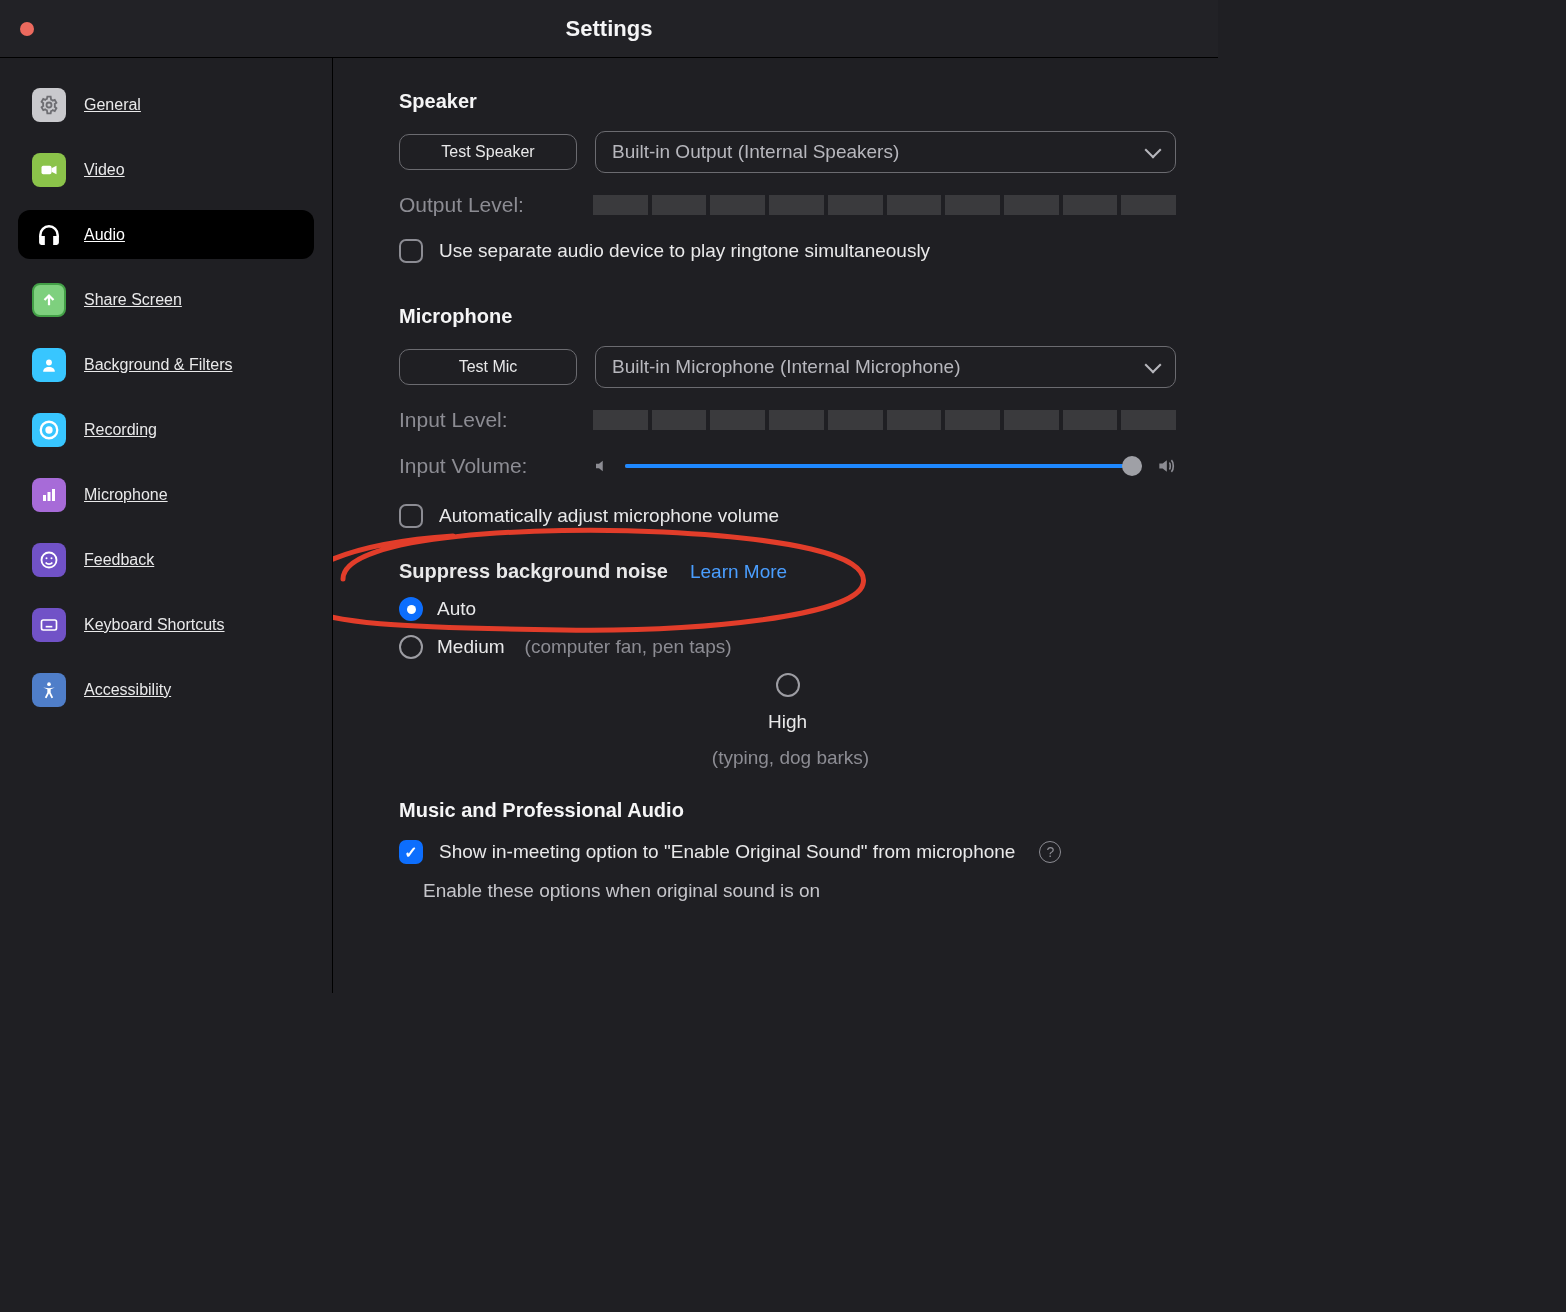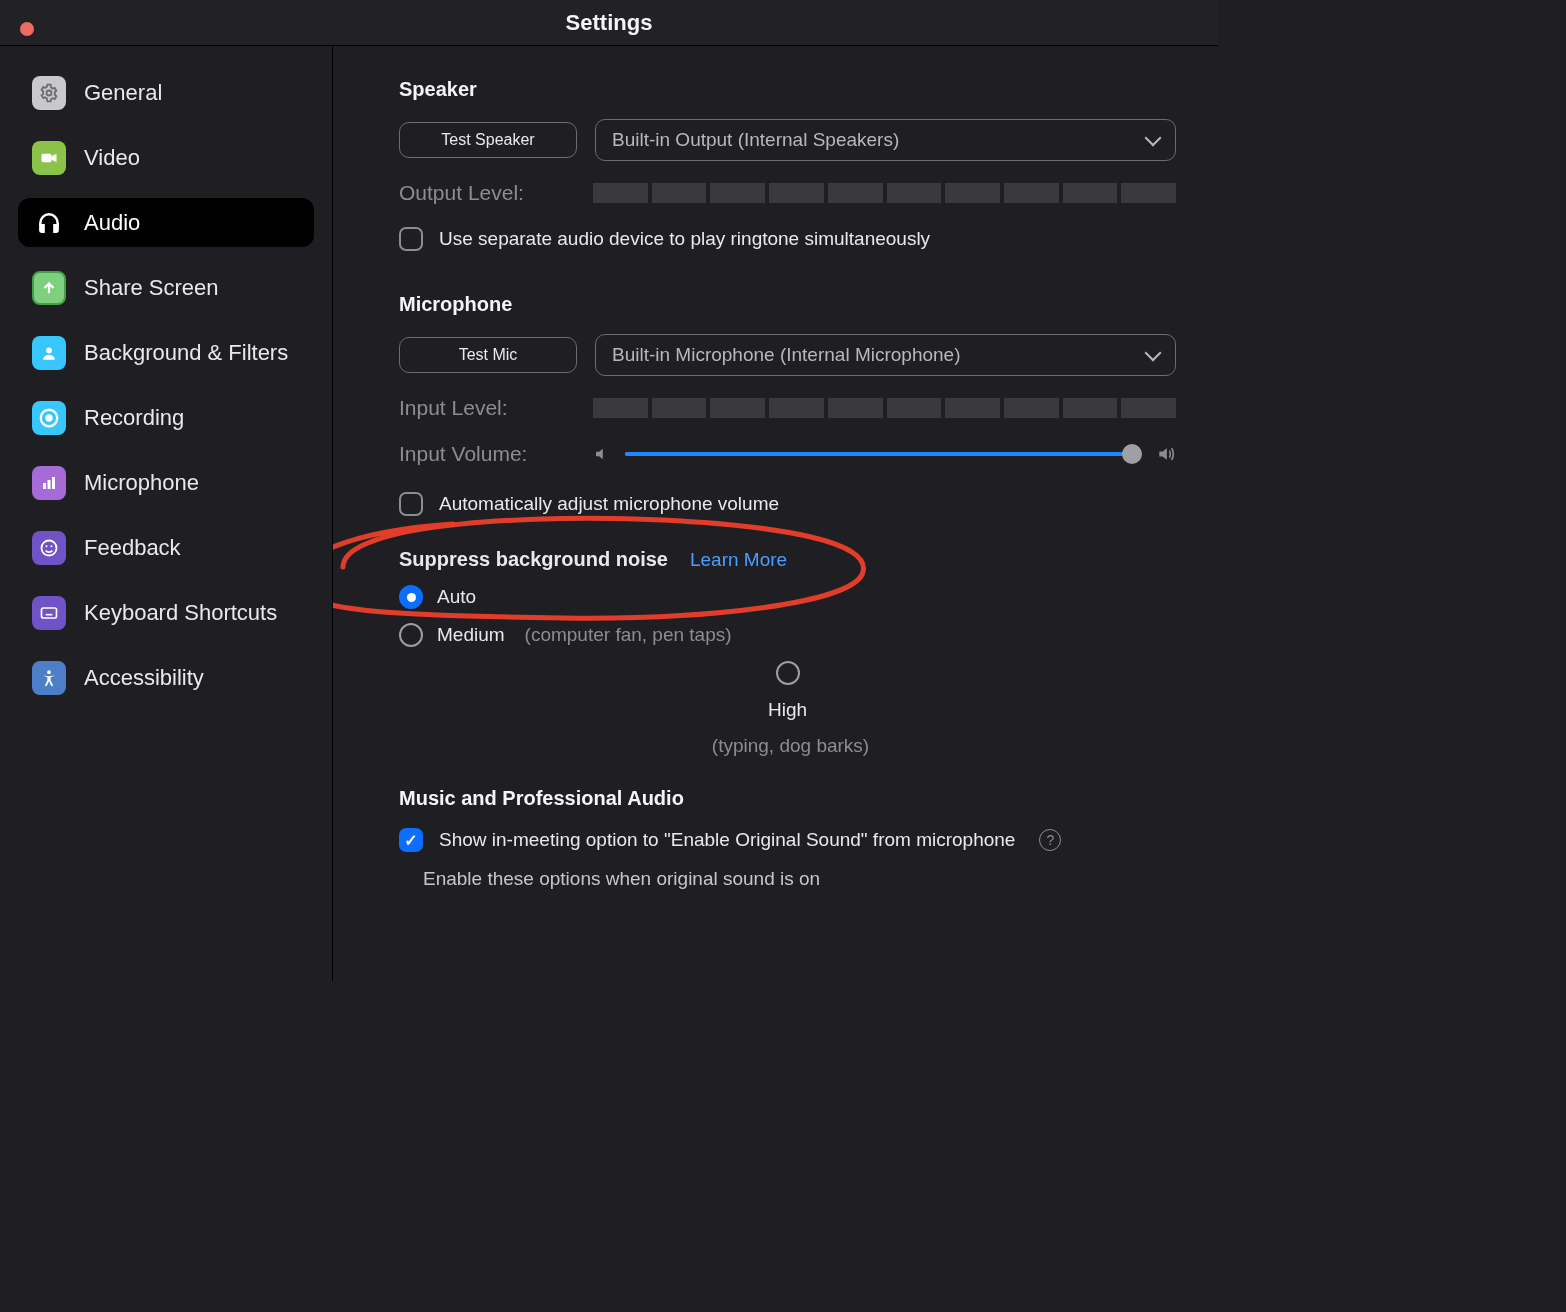--- a/index.html
+++ b/index.html
@@ -13,21 +13,21 @@
     overflow: hidden;
   }
   .window {
     width: 1218px;
     background: #1f1f23;
     display: flex;
     flex-direction: column;
     position: relative;
   }
   .titlebar {
-    height: 46px;
+    height: 58px;
     display: flex;
     align-items: center;
     border-bottom: 1px solid #000;
     position: relative;
     background: #222226;
   }
   .traffic {
     display: flex;
     gap: 8px;
     align-items: center;
@@ -65,22 +65,23 @@
     padding: 0 14px;
     border-radius: 12px;
     cursor: pointer;
     margin-bottom: 16px;
   }
   .nav-item.active {
     background: #000000;
     color: #fff;
   }
   .nav-item .label {
-    font-size: 22px;
+    font-size: 16px;
     color: #e9e9ea;
+    text-decoration: underline;
   }
   .nav-item.active .label { color: #fff; }
   .icon-box {
     width: 34px; height: 34px;
     border-radius: 8px;
     display: flex;
     align-items: center;
     justify-content: center;
     color: #fff;
     flex: 0 0 auto;

